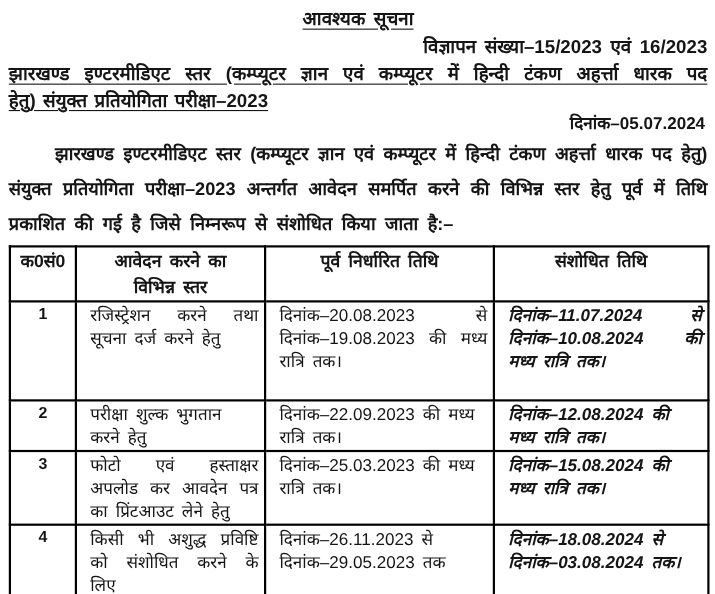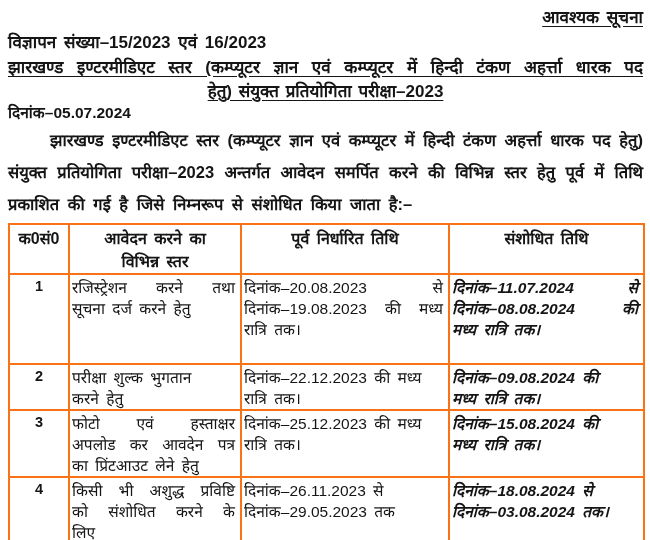--- a/index.html
+++ b/index.html
@@ -7,41 +7,41 @@
   body {
     background: #ffffff;
     color: #151515;
     font-family: "Liberation Sans", "DejaVu Sans", sans-serif;
   }
   .page { width: 650px; height: 540px; padding: 5px 7px 0 8px; overflow: hidden; }
 
   
   .doc-header { width: 635px; }
   .t1 {
-    text-align: right; font-weight: bold; font-size: 17px; line-height: 25px;
+    text-align: center; font-weight: bold; font-size: 17px; line-height: 25px;
     text-decoration: underline; text-underline-offset: 3px;
     word-spacing: 3px;
   }
   .t2 {
-    text-align: left; font-weight: bold; font-size: 17px; line-height: 25px;
+    text-align: right; font-weight: bold; font-size: 17px; line-height: 25px;
     word-spacing: 3px;
   }
   .t3 {
     font-weight: bold; font-size: 17px; line-height: 25px;
     text-align: justify; text-align-last: justify;
     text-decoration: underline; text-underline-offset: 3px;
     word-spacing: 2px;
   }
   .t4 {
-    text-align: center; font-weight: bold; font-size: 17px; line-height: 23px;
+    font-weight: bold; font-size: 17px; line-height: 23px;
     text-decoration: underline; text-underline-offset: 3px;
     word-spacing: 2px;
   }
   .date-line {
-    text-align: left; font-weight: bold; font-size: 15.5px; line-height: 20px;
+    text-align: right; font-weight: bold; font-size: 15.5px; line-height: 20px;
     padding-right: 2px;
   }
 
   
   .intro {
     width: 635px;
     font-size: 16.5px; line-height: 32px; font-weight: bold;
     text-align: justify; text-indent: 42px;
     word-spacing: 4px;
     margin-top: 1px;
@@ -51,42 +51,42 @@
   table.schedule {
     width: 635px; margin-top: 3px;
     border-collapse: collapse; table-layout: fixed;
     font-size: 15.5px;
   }
   table.schedule col.c1 { width: 60px; }
   table.schedule col.c2 { width: 172px; }
   table.schedule col.c3 { width: 208px; }
   table.schedule col.c4 { width: 195px; }
   table.schedule th, table.schedule td {
-    border: 2px solid #f97316;
+    border: 2px solid #000000;
     vertical-align: top;
     overflow: hidden;
   }
   table.schedule th {
     font-weight: bold; text-align: center;
     font-size: 16px; line-height: 23px;
     white-space: pre-line;
     padding: 2px 3px 0 3px;
     word-spacing: 3px;
   }
   thead tr { height: 49px; }
   tbody tr:nth-child(1) { height: 90px; }
   tbody tr:nth-child(2) { height: 46px; }
   tbody tr:nth-child(3) { height: 62px; }
   tbody tr:nth-child(4) { height: 66px; }
   tbody tr:nth-child(5) { height: 18px; }
   td.sn {
     text-align: center; font-weight: bold;
     font-size: 14.5px; padding-top: 3px;
   }
-  td.cell { padding: 2px 5px 0 2px; word-spacing: 3px; }
+  td.cell { padding: 2px 5px 0 12px; word-spacing: 3px; }
   td.cell .line { line-height: 21px; white-space: nowrap; }
   td.cell .line.jl {
     white-space: normal;
     text-align: justify; text-align-last: justify;
   }
   td.bold { font-weight: bold; font-style: italic; }
 </style>
 </head>
 <body>
 
@@ -125,48 +125,48 @@
             <div class="line jl">रजिस्ट्रेशन करने तथा</div>
             <div class="line">सूचना दर्ज करने हेतु</div>
           </td>
           <td class="cell">
             <div class="line jl">दिनांक–20.08.2023 से</div>
             <div class="line jl">दिनांक–19.08.2023 की मध्य</div>
             <div class="line">रात्रि तक।</div>
           </td>
           <td class="cell bold">
             <div class="line jl">दिनांक–11.07.2024 से</div>
-            <div class="line jl">दिनांक–08.08.2024 की</div>
+            <div class="line jl">दिनांक–10.08.2024 की</div>
             <div class="line">मध्य रात्रि तक।</div>
           </td>
         </tr>
         <tr>
           <td class="sn">2</td>
           <td class="cell">
             <div class="line">परीक्षा शुल्क भुगतान</div>
             <div class="line">करने हेतु</div>
           </td>
           <td class="cell">
-            <div class="line">दिनांक–22.12.2023 की मध्य</div>
+            <div class="line">दिनांक–22.09.2023 की मध्य</div>
             <div class="line">रात्रि तक।</div>
           </td>
           <td class="cell bold">
-            <div class="line">दिनांक–09.08.2024 की</div>
+            <div class="line">दिनांक–12.08.2024 की</div>
             <div class="line">मध्य रात्रि तक।</div>
           </td>
         </tr>
         <tr>
           <td class="sn">3</td>
           <td class="cell">
             <div class="line jl">फोटो एवं हस्ताक्षर</div>
             <div class="line jl">अपलोड कर आवदेन पत्र</div>
             <div class="line">का प्रिंटआउट लेने हेतु</div>
           </td>
           <td class="cell">
-            <div class="line">दिनांक–25.12.2023 की मध्य</div>
+            <div class="line">दिनांक–25.03.2023 की मध्य</div>
             <div class="line">रात्रि तक।</div>
           </td>
           <td class="cell bold">
             <div class="line">दिनांक–15.08.2024 की</div>
             <div class="line">मध्य रात्रि तक।</div>
           </td>
         </tr>
         <tr>
           <td class="sn">4</td>
           <td class="cell">

